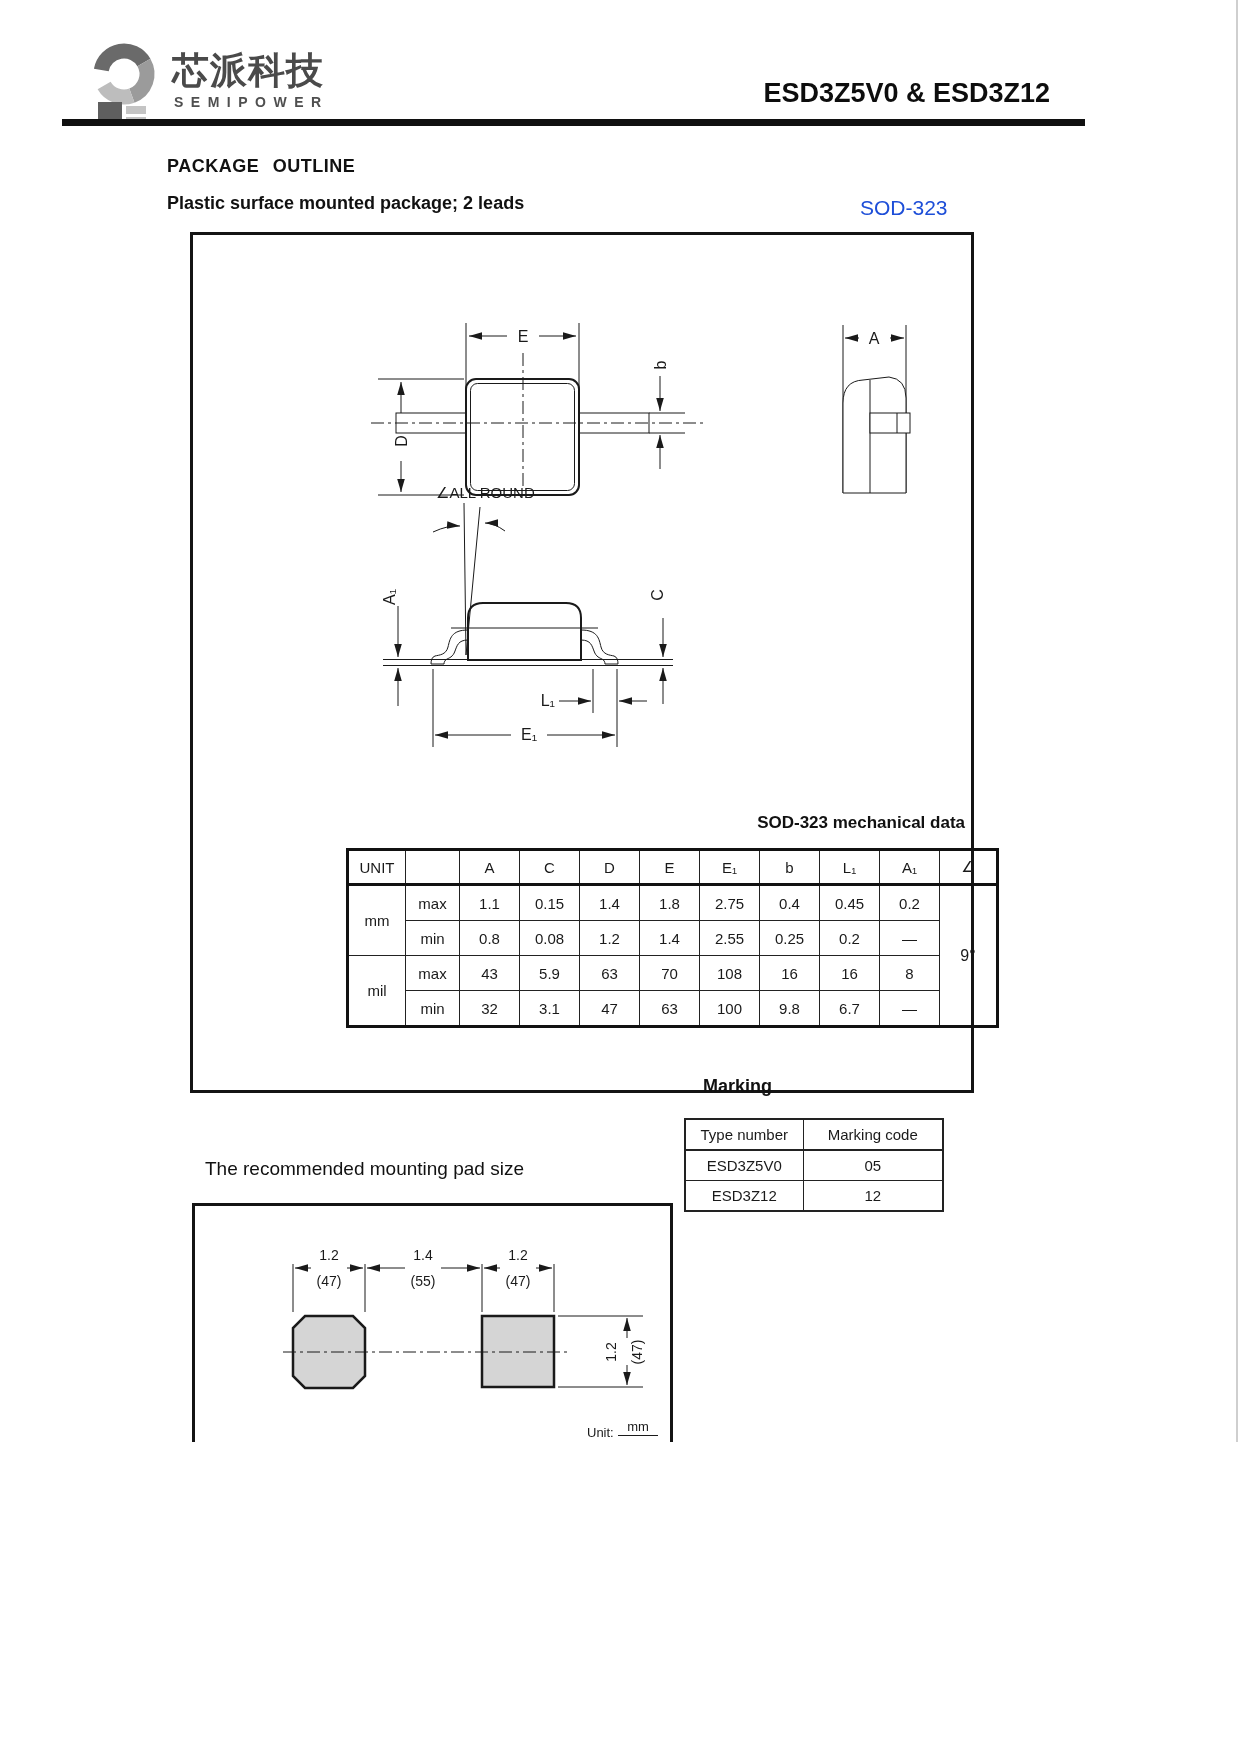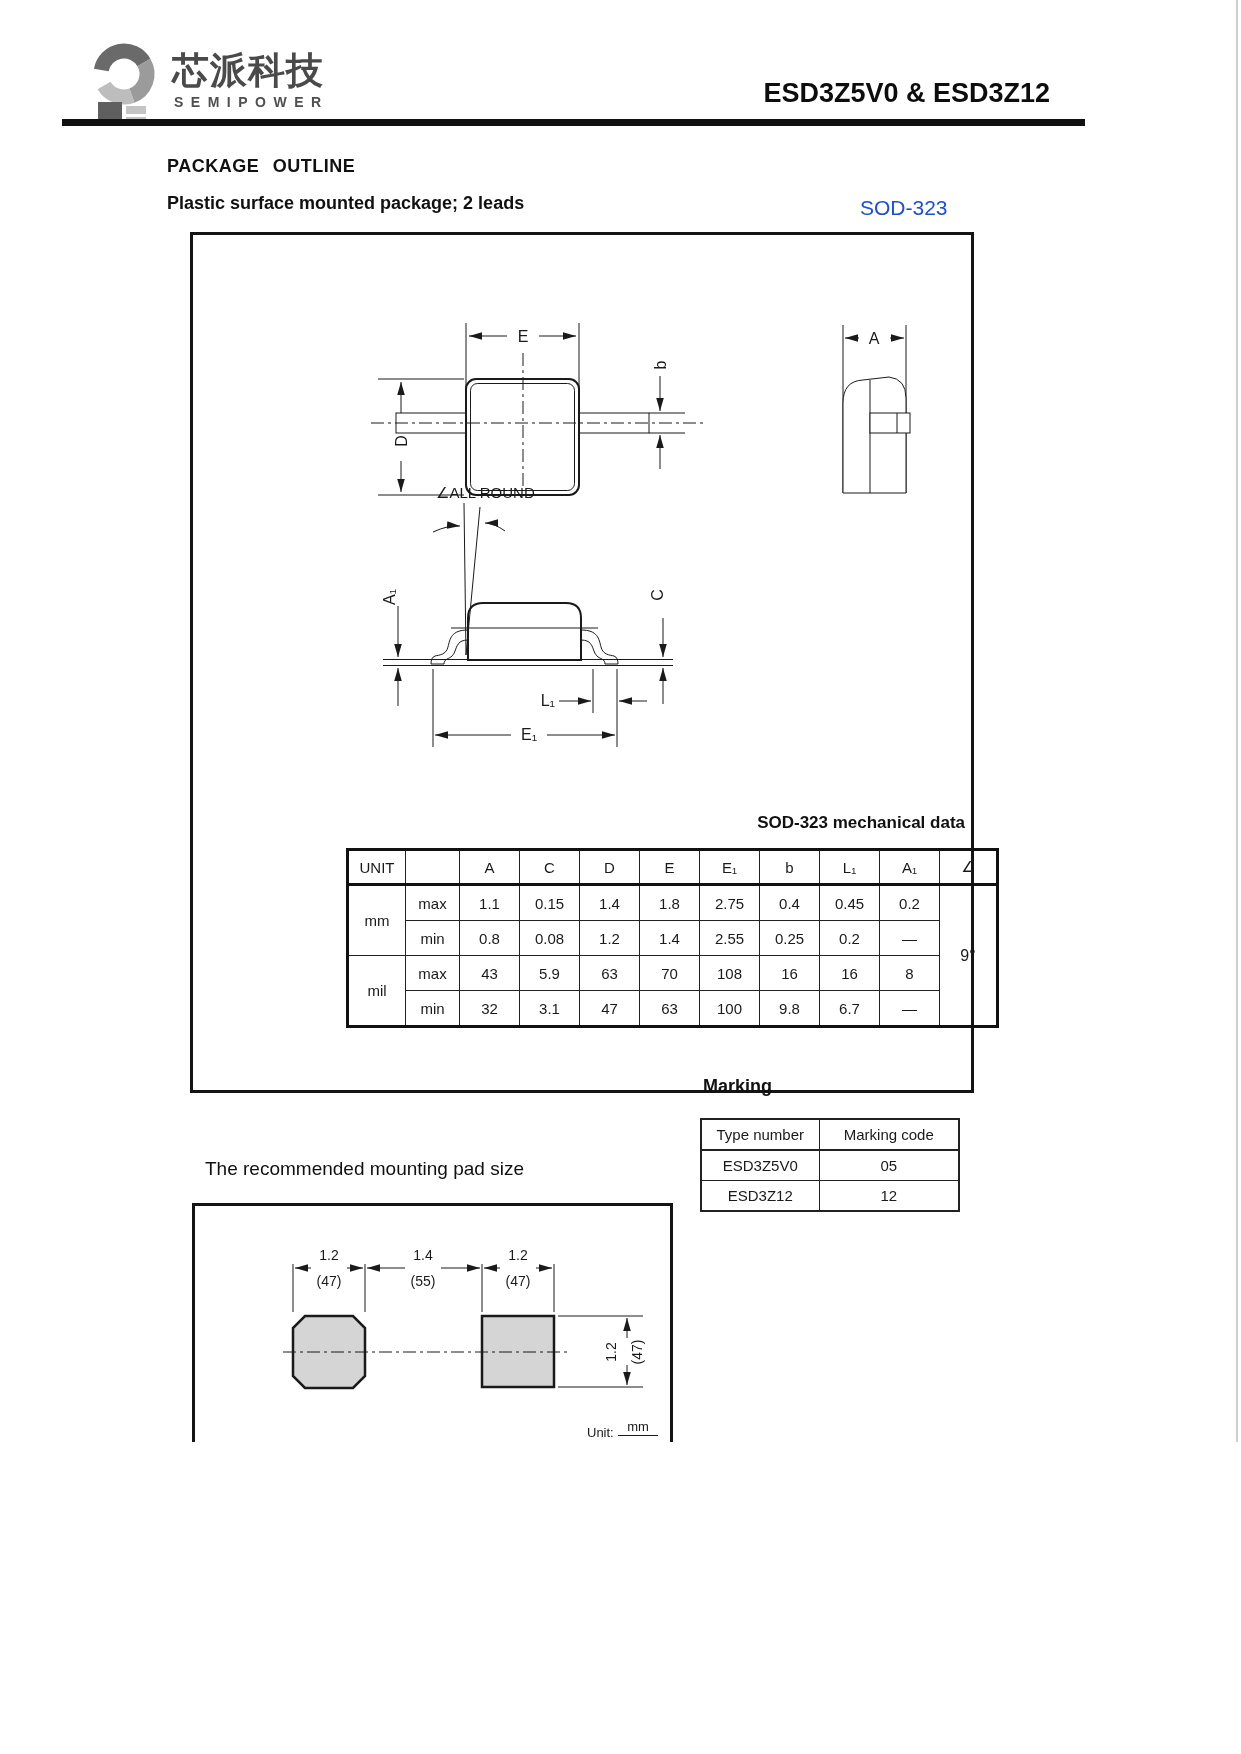--- a/index.html
+++ b/index.html
@@ -23,21 +23,21 @@
   table{border-collapse:collapse;table-layout:fixed;}
   .mech{position:absolute;left:123px;top:613px;width:650px;border:3px solid #111;margin-left:30px;}
   .mech td{border:1px solid #222;height:34px;text-align:center;vertical-align:middle;
            font-size:15px;padding:0;color:#1a1a1a;}
   .mech tr.hd td{border-bottom:3px solid #111;height:32px;}
 
   .pad-title{left:205px;top:1158px;font-size:19px;font-weight:normal;}
   .pad-box{left:192px;top:1203px;width:475px;height:267px;border:3px solid #141414;}
 
   .marking-title{left:703px;top:1076px;font-size:18px;font-weight:bold;}
-  .marking{position:absolute;left:700px;top:1118px;width:258px;border:2px solid #222;}
+  .marking{position:absolute;left:684px;top:1118px;width:258px;border:2px solid #222;}
   .marking td{border:1px solid #222;height:27px;text-align:center;font-size:15px;color:#1a1a1a;}
   .marking tr.hd td{border-bottom:2px solid #222;}
 
   .footer-copy{left:74px;top:1702px;font-size:18px;white-space:pre;color:#131313;}
   .footer-page{left:936px;top:1697px;font-size:20px;font-style:italic;word-spacing:5px;
                font-family:"Liberation Serif","DejaVu Serif",serif;}
   .edge-r{left:1236px;top:0;width:2px;height:1754px;background:#cfcfcf;}
   .edge-b{left:0;top:1749px;width:1241px;height:2px;background:#cfcfcf;}
 
   svg .ln{stroke:#1a1a1a;fill:none;stroke-width:1;}

